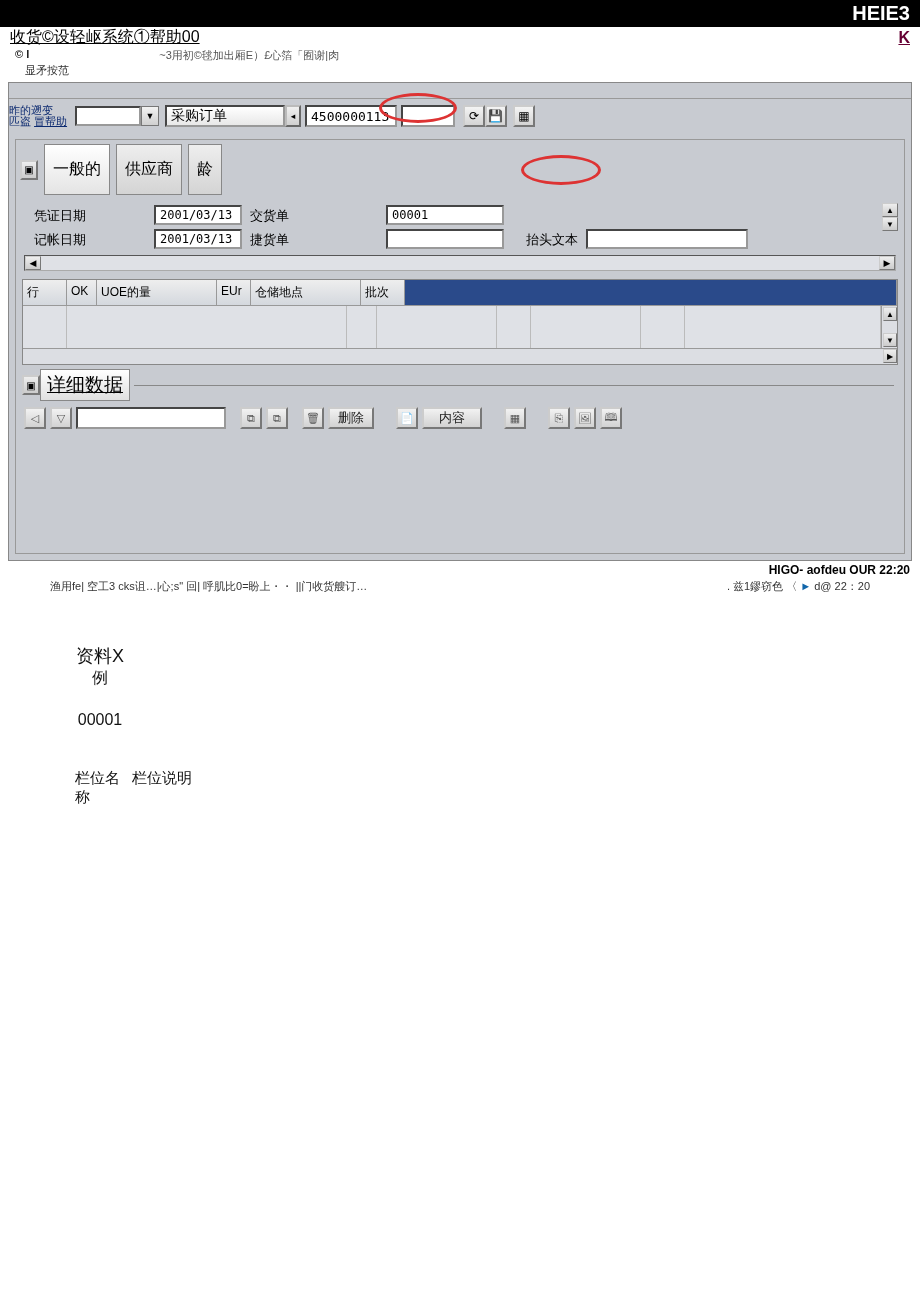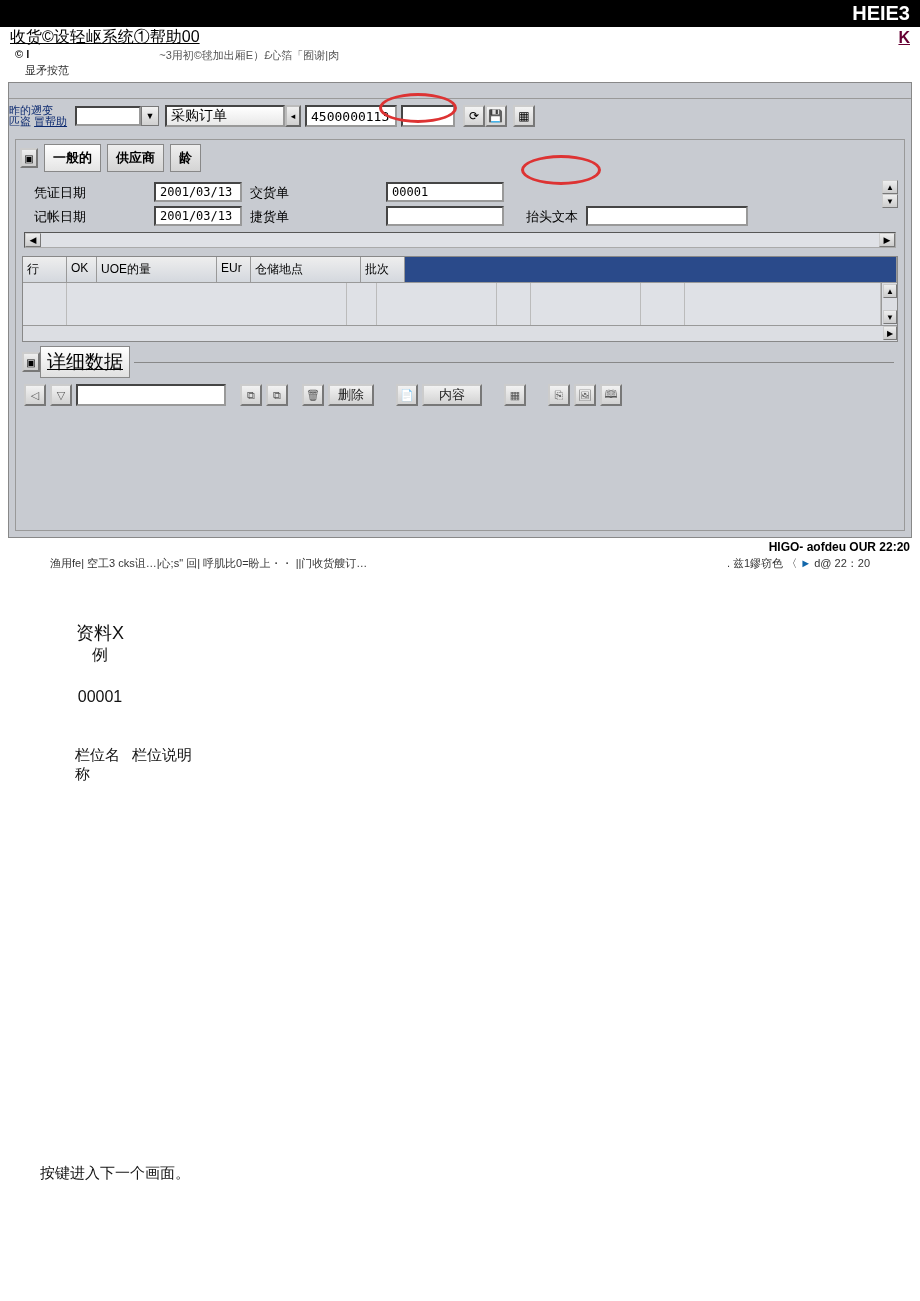--- a/index.html
+++ b/index.html
@@ -119,25 +119,24 @@
     gap: 6px;
   }
   .side-btn {
     width: 18px; height: 20px;
     background: linear-gradient(#eee,#ccc);
     border: 2px outset #ccc;
     display:flex;align-items:center;justify-content:center;
     font-size: 10px;
   }
   .tab {
-    padding: 4px 8px;
+    padding: 14px 8px;
     background: linear-gradient(#eee,#d4d4d4);
     border: 1px solid #888;
-    font-size: 13px;
-    font-weight: bold;
+    font-size: 16px;
   }
   .tab + .tab { margin-left: 0; }
   .tab.active { background: linear-gradient(#fff,#e4e4e4); }
 
   .form-area {
     margin: 6px;
     padding: 2px;
     position: relative;
   }
   .form-row {
@@ -506,14 +505,13 @@
 
   <div class="doc-rowH">
     <div class="ch1">
       <div>栏位名</div>
       <div>称</div>
     </div>
     <div class="ch2">栏位说明</div>
   </div>
 
 
-  <div class="doc-last">按键进入下一个画面。</div>
 </div>
 
 </body></html>

